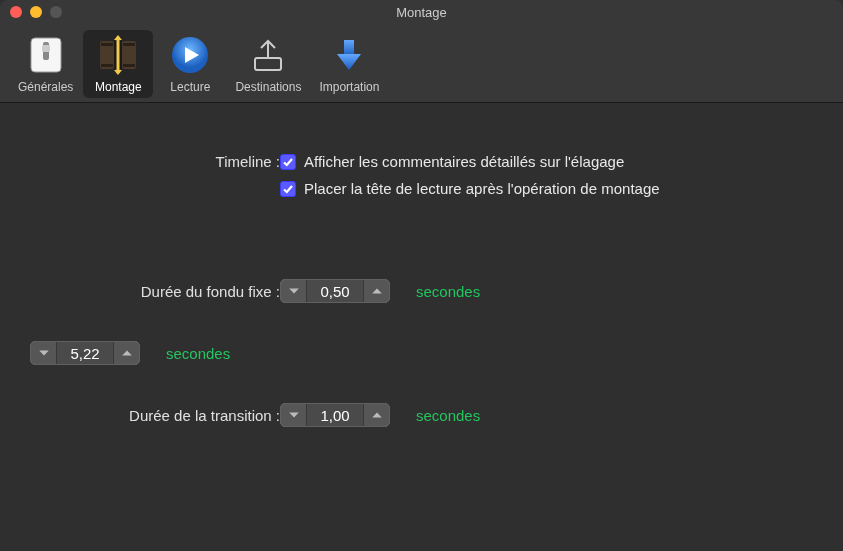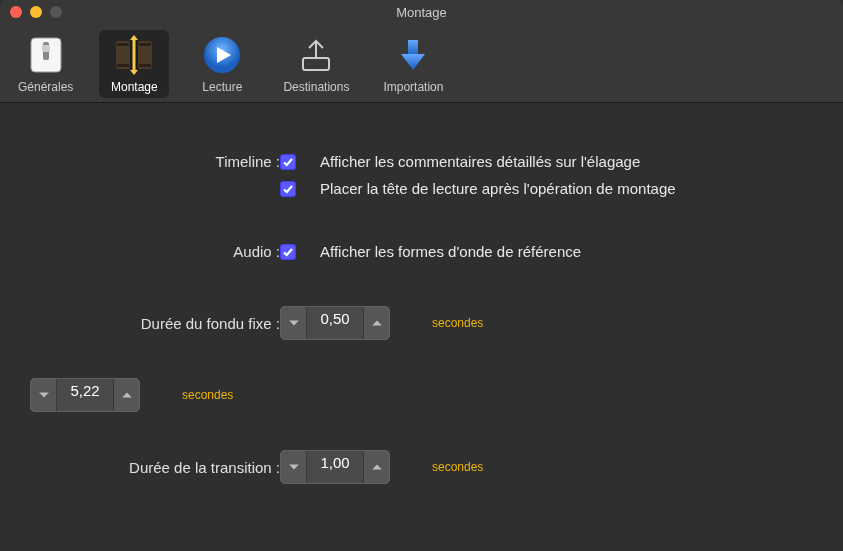--- a/index.html
+++ b/index.html
@@ -39,21 +39,21 @@
     font-size: 13px;
     color: #ccc;
     pointer-events: none;
   }
   .toolbar {
     display: flex;
     align-items: center;
     padding: 6px 10px 4px 10px;
     background: #383838;
     border-bottom: 1px solid #1a1a1a;
-    gap: 18px;
+    gap: 2px;
   }
   .toolbar-item {
     display: flex;
     flex-direction: column;
     align-items: center;
     padding: 2px 8px 4px 8px;
     border-radius: 6px;
     cursor: default;
     min-width: 70px;
   }
@@ -83,21 +83,21 @@
   }
   .row-label {
     width: 250px;
     text-align: right;
     font-size: 15px;
     color: #e0e0e0;
   }
   .row-field {
     display: flex;
     align-items: center;
-    gap: 24px;
+    gap: 8px;
   }
   .checkbox {
     width: 16px; height: 16px;
     background: #5a5aff;
     border: 1px solid #3c3cff;
     border-radius: 3px;
     display: flex; align-items: center; justify-content: center;
     flex-shrink: 0;
   }
   .checkbox svg { width: 12px; height: 12px; stroke: #fff; stroke-width: 2.2; fill: none; }
@@ -107,21 +107,21 @@
   }
   .gap-big { height: 36px; }
   .gap-med { height: 28px; }
   .stepper {
     display: flex;
     align-items: stretch;
     background: #fdba74;
     border: 1px solid #606060;
     border-radius: 5px;
     overflow: hidden;
-    height: 34px;
+    height: 24px;
     box-shadow: 0 0 0 1px rgba(0,0,0,.35) inset;
   }
   .stepper-val {
     width: 56px;
     text-align: center;
     line-height: 24px;
     font-size: 15px;
     color: #fff;
     background: #4a4a4a;
   }
@@ -131,22 +131,22 @@
     align-items: center;
     justify-content: center;
     background: #565656;
     cursor: default;
   }
   .stepper-btn svg { width: 12px; height: 12px; fill: #bbb; }
   .stepper-btn.left { border-right: 1px solid #383838; }
   .stepper-btn.right { border-left: 1px solid #383838; }
   .unit {
     margin-left: 18px;
-    font-size: 12px;
-    color: #eab308;
+    font-size: 15px;
+    color: #22c55e;
   }
 </style>
 </head>
 <body>
 
 <div class="titlebar">
   <div class="traffic-lights">
     <div class="traffic-light tl-red"></div>
     <div class="traffic-light tl-yellow"></div>
     <div class="traffic-light tl-green"></div>
@@ -249,31 +249,20 @@
         <svg viewBox="0 0 12 12">
             <path d="M2 6.5 L4.8 9 L10 3"></path>
           </svg>
       </div>
       <span class="check-text">Placer la tête de lecture après l'opération de montage</span>
     </div>
   </div>
 
   <div class="gap-big"></div>
 
-  <div class="row">
-    <div class="row-label">Audio :</div>
-    <div class="row-field">
-      <div class="checkbox">
-        <svg viewBox="0 0 12 12">
-            <path d="M2 6.5 L4.8 9 L10 3"></path>
-          </svg>
-      </div>
-      <span class="check-text">Afficher les formes d'onde de référence</span>
-    </div>
-  </div>
 
   <div class="gap-big"></div>
 
   <div class="row">
     <div class="row-label">Durée du fondu fixe :</div>
     <div class="row-field">
       <div class="stepper">
         <div class="stepper-btn left">
             <svg viewBox="0 0 10 10">
               <path d="M1 3 L5 7 L9 3 Z"></path>

